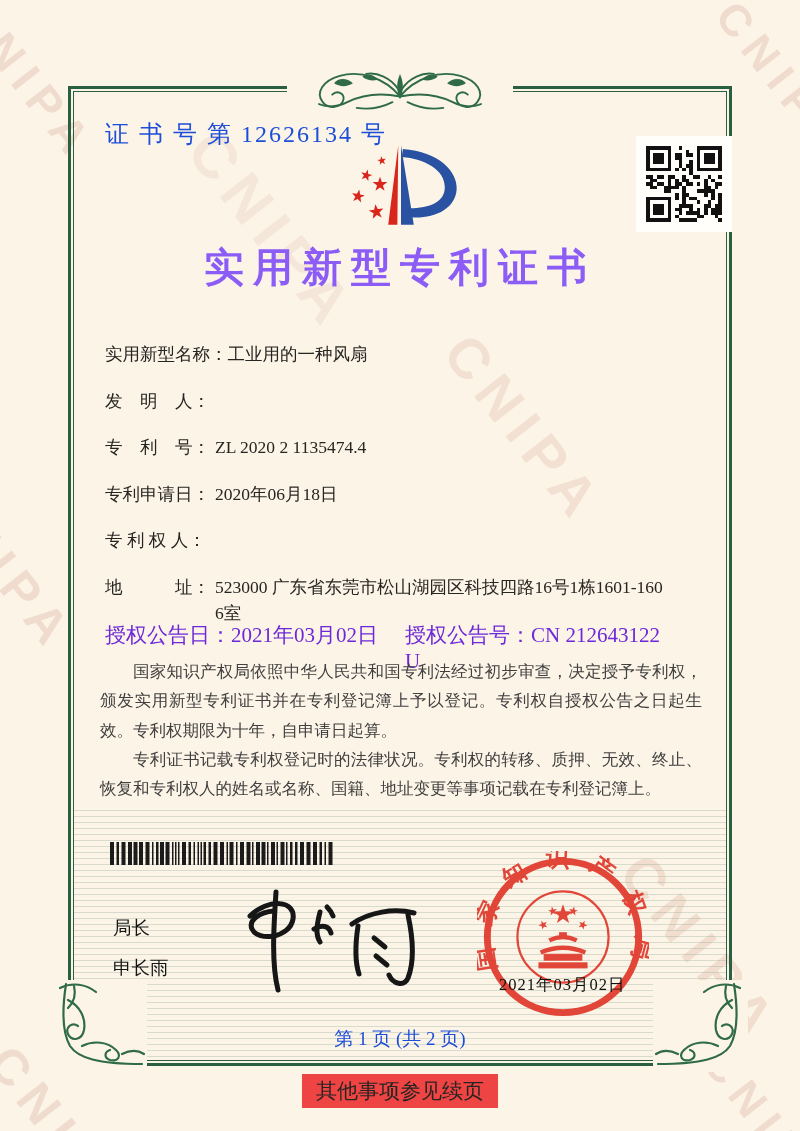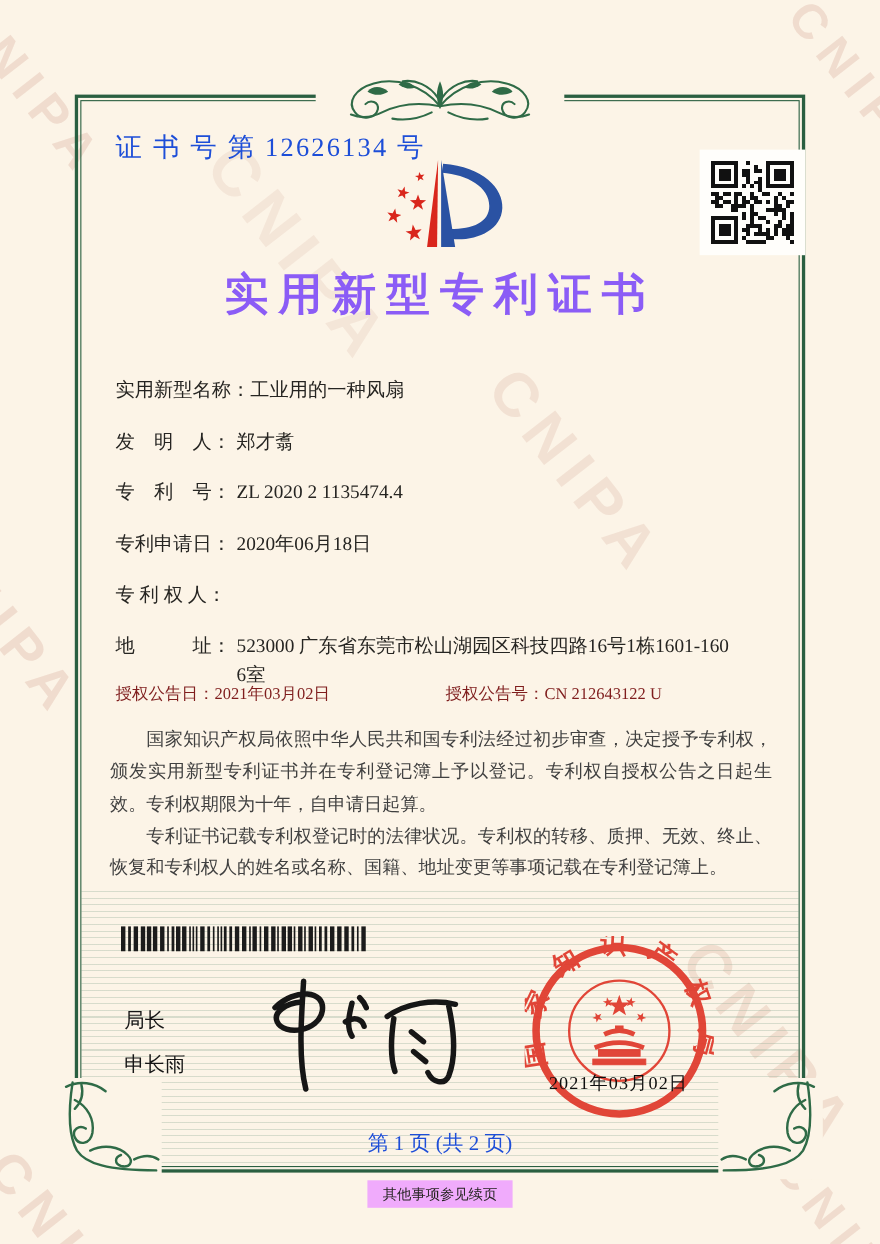--- a/index.html
+++ b/index.html
@@ -35,35 +35,35 @@
   .logo { position:absolute; left:328px; top:120px; width:146px; height:118px; z-index:4; }
   .qr-box { position:absolute; left:636px; top:136px; width:96px; height:96px; background:#fffefb; padding:10px; z-index:4; }
   .title {
     position:absolute; left:0; right:0; top:240px; text-align:center;
     font-size:40px; font-weight:bold; letter-spacing:9px; color:#8b5cf6; z-index:4;
   }
   .fields { position:absolute; left:105px; top:341px; width:560px; z-index:4; }
   .frow { display:flex; align-items:flex-start; font-size:17.5px; color:#262522; margin-bottom:20.5px; line-height:26px; }
   .flabel { flex:0 0 110px; white-space:nowrap; }
   .fvalue { flex:1 1 auto; max-width:468px; word-break:break-all; }
-  .grant-row { position:absolute; left:105px; top:621px; width:560px; font-size:15px; color:#7f1d1d; z-index:4; }
+  .grant-row { position:absolute; left:105px; top:621px; width:560px; font-size:21px; color:#6d28d9; z-index:4; }
   .grant-right { position:absolute; left:300px; top:0; }
   .body-text { position:absolute; left:100px; top:657px; width:602px; z-index:4;
     font-size:16.5px; line-height:1.78; color:#404040; }
   .body-text p { margin:0; text-indent:2em; text-align:justify; }
   .barcode { position:absolute; left:110px; top:842px; width:226px; height:23px; z-index:4; }
   .signer { position:absolute; left:113px; top:915px; z-index:4;
     font-family:"Liberation Sans", sans-serif; font-size:18.5px; color:#151515; }
   .signer div { margin-bottom:15px; }
   .signature { position:absolute; left:228px; top:884px; width:205px; height:115px; z-index:5; }
   .seal { position:absolute; left:477px; top:851px; width:172px; height:172px; z-index:4; opacity:.93; }
   .seal-date { position:absolute; left:499px; top:974px; font-size:16.5px; letter-spacing:1px; color:#0e0e0e; z-index:6; }
   .page-footer { position:absolute; left:0; right:0; top:1026px; text-align:center; font-size:19px; color:#1d4ed8; z-index:4; }
   .continuation { position:absolute; left:0; right:0; top:1077px; text-align:center; z-index:4; }
-  .continuation span { background:#f0abfc; padding:5px 14px; font-size:13px; color:#262522; }
+  .continuation span { background:#ef4444; padding:5px 14px; font-size:21px; color:#262522; }
   .green { stroke:#2f6b47; }
 </style>
 </head>
 <body>
 
 <div class="page">
 
   <div class="wm" style="left:-10px; top:-12px; font-size:46px;">CNIPA</div>
   <div class="wm" style="left:228px; top:118px; font-size:60px; color:rgba(213,167,149,0.18);">CNIPA</div>
   <div class="wm" style="left:745px; top:-8px; font-size:44px;">CNIPA</div>
@@ -354,21 +354,20 @@
 
   <div class="title">实用新型专利证书</div>
 
   <div class="fields">
     <div class="frow">
       <span class="flabel">实用新型名称：</span>
       <span class="fvalue">工业用的一种风扇</span>
     </div>
     <div class="frow">
       <span class="flabel">发　明　人：</span>
-      <span class="fvalue">郑才翥</span>
     </div>
     <div class="frow">
       <span class="flabel">专　利　号：</span>
       <span class="fvalue">ZL 2020 2 1135474.4</span>
     </div>
     <div class="frow">
       <span class="flabel">专利申请日：</span>
       <span class="fvalue">2020年06月18日</span>
     </div>
     <div class="frow">

